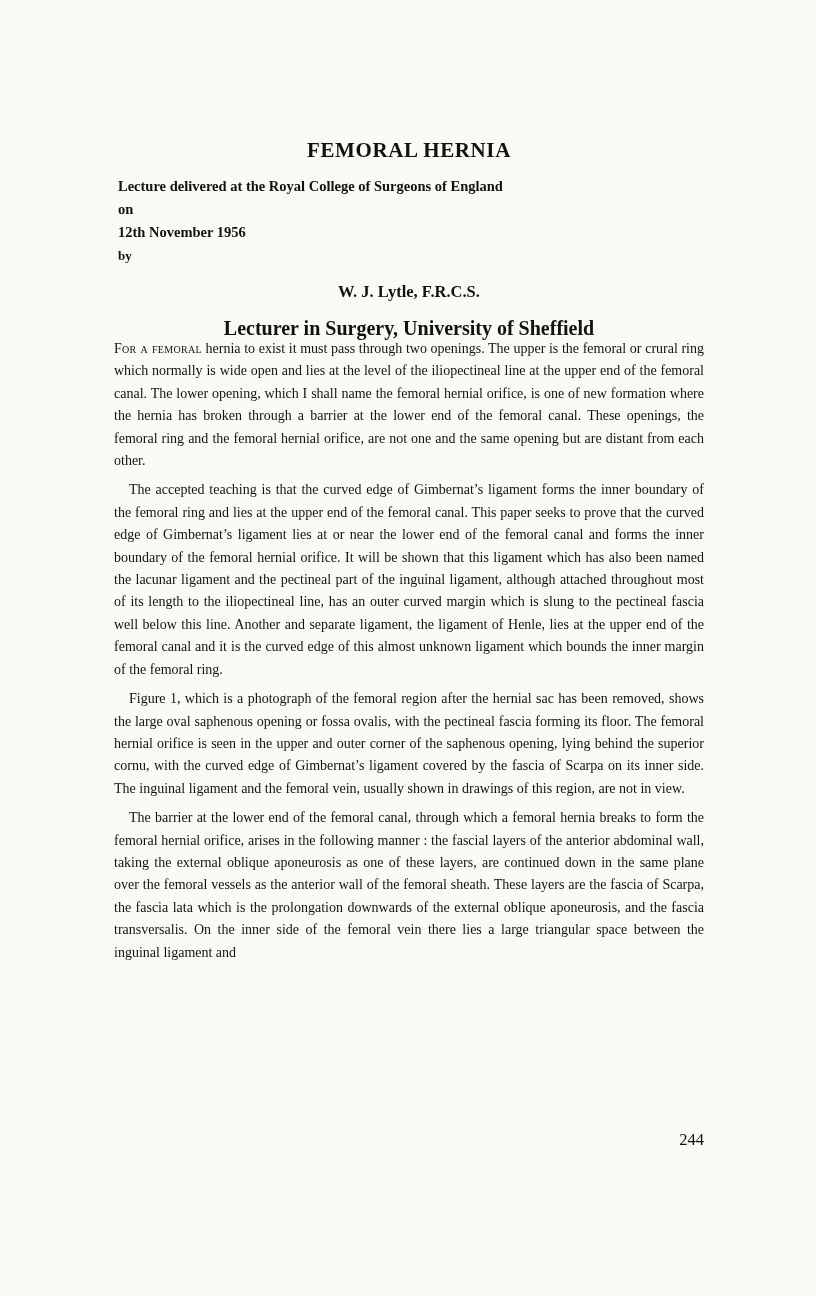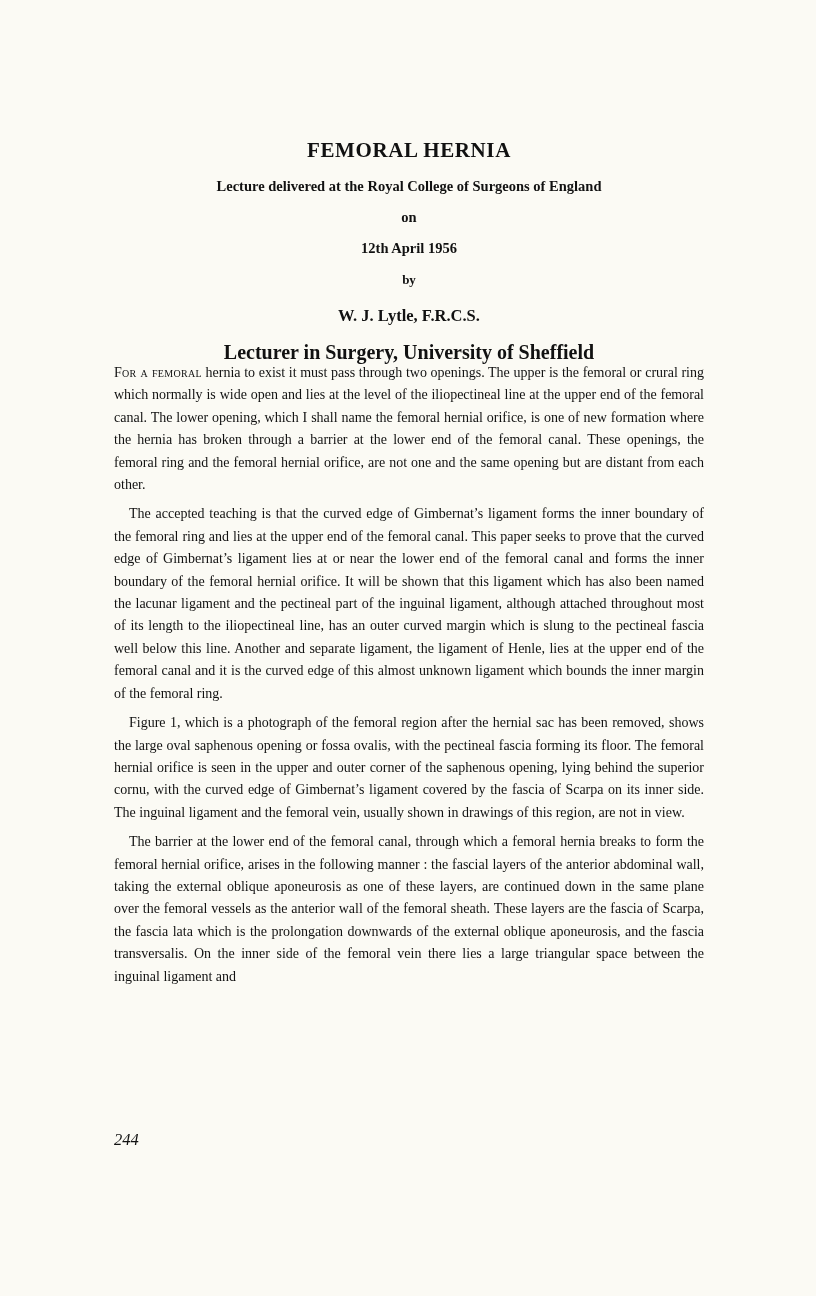--- a/index.html
+++ b/index.html
@@ -25,25 +25,25 @@
     width: 590px;
   }
   .title {
     text-align: center;
     font-size: 21px;
     font-weight: bold;
     letter-spacing: 0.6px;
     margin: 0 0 14px 0;
   }
   .subhead {
-    text-align: center;
+    text-align: left;
     font-weight: bold;
     font-size: 14.5px;
     line-height: 19px;
-    margin: 12px;
+    margin: 4px;
   }
   .subhead.small {
     font-size: 13px;
   }
   .author {
     text-align: center;
     font-weight: bold;
     font-size: 16.5px;
     line-height: 21px;
     margin: 16px;
@@ -66,36 +66,35 @@
   }
   .lead-smallcaps {
     font-variant: small-caps;
     letter-spacing: 0.3px;
   }
   .page-number {
     position: absolute;
     left: 114px;
     width: 590px;
     top: 1130px;
-    text-align: left;
+    text-align: right;
     font-size: 16.5px;
-    font-style: italic;
   }
 </style>
 </head>
 <body>
 
 <div class="page">
   <div class="content">
 
     <h1 class="title">FEMORAL HERNIA</h1>
 
     <p class="subhead">Lecture delivered at the Royal College of Surgeons of England</p>
     <p class="subhead">on</p>
-    <p class="subhead">12th April 1956</p>
+    <p class="subhead">12th November 1956</p>
     <p class="subhead small">by</p>
     <p class="author">W. J. Lytle, F.R.C.S.</p>
     <p class="affiliation">Lecturer in Surgery, University of Sheffield</p>
 
     <div class="bodytext">
       <p><span class="lead-smallcaps">For a femoral</span><span> hernia to exist it must pass through two openings.  The upper is the femoral or crural ring which normally is wide open and lies at the level of the iliopectineal line at the upper end of the femoral canal. The lower opening, which I shall name the femoral hernial orifice, is one of new formation where the hernia has broken through a barrier at the lower end of the femoral canal.  These openings, the femoral ring and the femoral hernial orifice, are not one and the same opening but are distant from each other.</span></p>
       <p class="indent">The accepted teaching is that the curved edge of Gimbernat’s ligament forms the inner boundary of the femoral ring and lies at the upper end of the femoral canal.  This paper seeks to prove that the curved edge of Gimbernat’s ligament lies at or near the lower end of the femoral canal and forms the inner boundary of the femoral hernial orifice.  It will be shown that this ligament which has also been named the lacunar ligament and the pectineal part of the inguinal ligament, although attached throughout most of its length to the iliopectineal line, has an outer curved margin which is slung to the pectineal fascia well below this line.  Another and separate ligament, the ligament of Henle, lies at the upper end of the femoral canal and it is the curved edge of this almost unknown ligament which bounds the inner margin of the femoral ring.</p>
       <p class="indent">Figure 1, which is a photograph of the femoral region after the hernial sac has been removed, shows the large oval saphenous opening or fossa ovalis, with the pectineal fascia forming its floor.  The femoral hernial orifice is seen in the upper and outer corner of the saphenous opening, lying behind the superior cornu, with the curved edge of Gimbernat’s ligament covered by the fascia of Scarpa on its inner side.  The inguinal ligament and the femoral vein, usually shown in drawings of this region, are not in view.</p>
       <p class="indent">The barrier at the lower end of the femoral canal, through which a femoral hernia breaks to form the femoral hernial orifice, arises in the following manner :  the fascial layers of the anterior abdominal wall, taking the external oblique aponeurosis as one of these layers, are continued down in the same plane over the femoral vessels as the anterior wall of the femoral sheath.  These layers are the fascia of Scarpa, the fascia lata which is the prolongation downwards of the external oblique aponeurosis, and the fascia transversalis.  On the inner side of the femoral vein there lies a large triangular space between the inguinal ligament and</p>
     </div>

